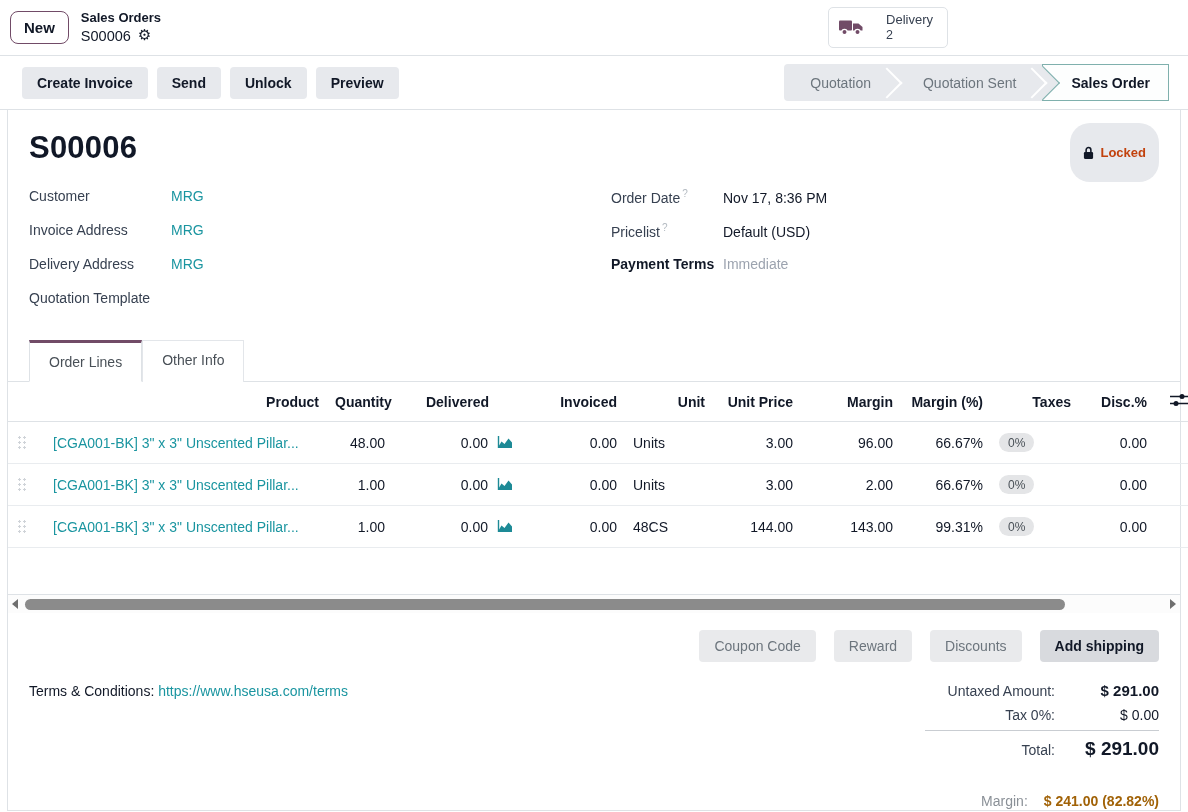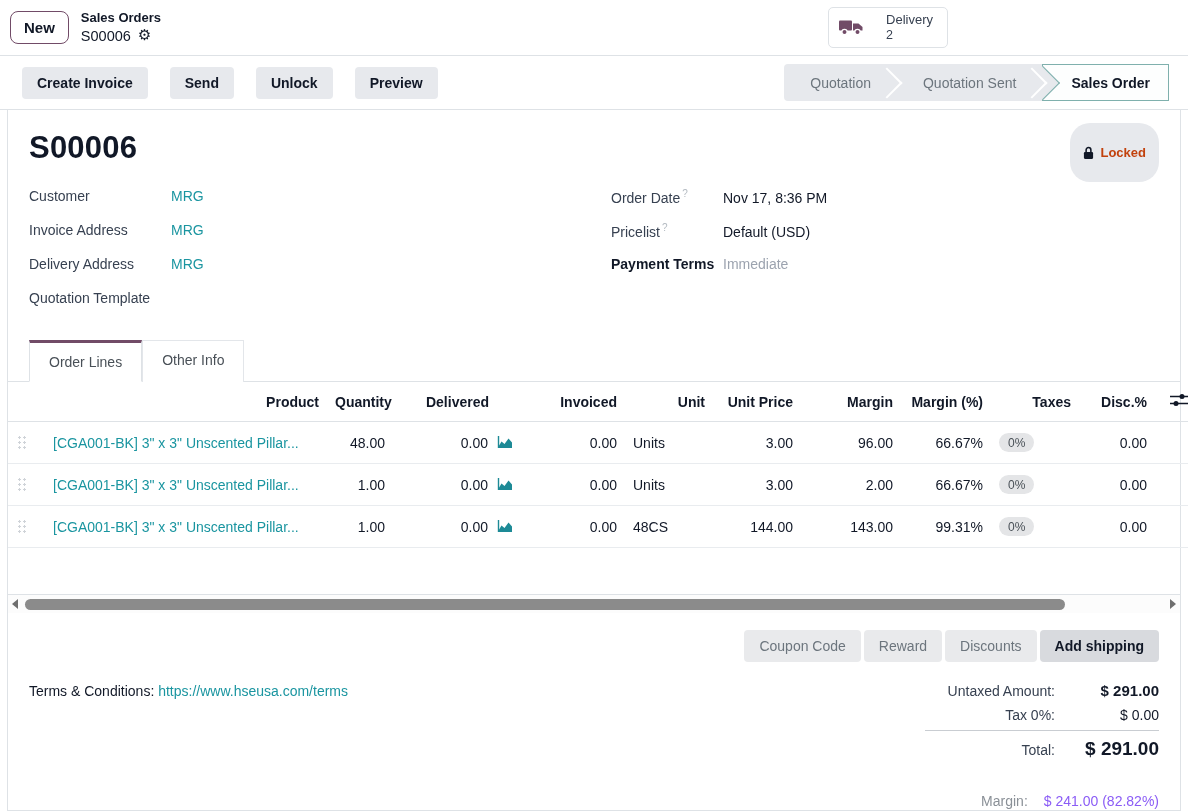--- a/index.html
+++ b/index.html
@@ -14,21 +14,21 @@
   .breadcrumbs { margin-left:12px; line-height:1.25; }
   .crumb-app { font-size:13px; font-weight:700; color:#111827; }
   .crumb-record { font-size:14.5px; color:#111827; display:flex; align-items:center; gap:7px; }
   .gear { font-size:15px; color:#111827; cursor:pointer; }
   .smart-btn { margin-left:auto; margin-right:230px; display:flex; align-items:center; gap:21px; background:#fff; border:1px solid #dee2e6; border-radius:5px; padding:4px 14px 4px 10px; cursor:pointer; }
   .smart-txt { line-height:1.25; text-align:left; }
   .smart-label { font-size:13px; color:#374151; }
   .smart-count { font-size:12.5px; color:#374151; }
   
   .o_statusbar { display:flex; align-items:center; justify-content:space-between; height:54px; padding:9px 10px; border-bottom:1px solid #dee2e6; background:#fff; }
-  .action-btns { display:flex; gap:22px;padding-left:12px; }
+  .action-btns { display:flex; gap:9px;padding-left:12px; }
   .btn { background:#e7e9ed; border:none; border-radius:4px; padding:8px 15px; font-size:14px; font-weight:600; color:#111827; font-family:inherit; cursor:pointer; }
   .pipeline { display:flex; background:#e7e9ed; border-radius:4px; height:37px; margin-right:9px; }
   .stage { position:relative; display:flex; align-items:center; padding:0 26px; font-size:14px; color:#6c757d; cursor:pointer; }
   .stage span { position:relative; z-index:2; }
   .stage.sep::after { content:""; position:absolute; right:-1px; top:50%; width:20px; height:20px;
     transform:translateY(-50%) rotate(45deg); border-top:2px solid #fff; border-right:2px solid #fff; z-index:1; }
   .stage-active { background:#fdfefe; border:1px solid #7fb0ad; color:#111827; font-weight:700; padding:0 18px 0 28px; }
   .stage-active::before { content:""; position:absolute; left:-12px; top:50%; width:23px; height:23px;
     transform:translateY(-50%) rotate(45deg); background:#e7e9ed; border-top:1px solid #7fb0ad; border-right:1px solid #7fb0ad; }
   
@@ -67,36 +67,36 @@
   .del-cell { display:flex; justify-content:flex-end; align-items:center; gap:8px; }
   .tax-pill { display:inline-block; background:#e4e5e7; border-radius:11px; padding:2.5px 9px; font-size:12px; color:#495057; }
   .tbl-space { height:47px; border-bottom:1px solid #dee2e6; margin:0 -21px; }
   
   .hscroll { margin:0 -21px; height:18px; display:flex; align-items:center; background:#fcfcfc; padding:0 4px; }
   .scroll-arrow { width:0; height:0; border-top:5px solid transparent; border-bottom:5px solid transparent; cursor:pointer; }
   .arrow-left { border-right:6px solid #6f6f6f; }
   .arrow-right { border-left:6px solid #6f6f6f; margin-left:auto; }
   .scroll-thumb { height:11px; width:1040px; margin-left:7px; background:#8b8b8b; border-radius:6px; cursor:grab; }
   
-  .coupon-row { display:flex; justify-content:flex-end; gap:3px; margin-top:17px; }
+  .coupon-row { display:flex; justify-content:flex-end; gap:18px; margin-top:17px; }
   .btn-muted { background:#e9eaec; color:#6c757d; font-weight:400; }
   .btn-dark { background:#d8dade; color:#111827; font-weight:700; }
   
   .bottom { display:flex; justify-content:space-between; margin-top:16px; }
   .terms { font-size:14px; color:#111827; padding-top:5px; }
   .totals { width:234px; }
   .trow { display:flex; justify-content:flex-end; align-items:baseline; gap:12px; padding:4px 0; }
   .tlabel { color:#374151; font-size:14px; }
   .tval { font-size:14px; min-width:92px; text-align:right; }
   .tval.b { font-weight:700; font-size:15px; }
   .tsep { border-top:1px solid #c9cdd2; margin:3px 0; }
   .tval.total { font-weight:700; font-size:19px; }
   .margin-row { display:flex; justify-content:flex-end; gap:16px; margin-top:29px; align-items:baseline; }
   .margin-label { color:#8a9097; font-size:14px; }
-  .margin-val { font-size:14px; color:#8b5cf6; }
+  .margin-val { font-size:14px; color:#a16207;font-weight:bold; }
 </style>
 </head>
 <body>
 
 <div class="o_header">
   <button class="btn-new">New</button>
   <div class="breadcrumbs">
     <div class="crumb-app">Sales Orders</div>
     <div class="crumb-record">
       <span>S00006</span>

